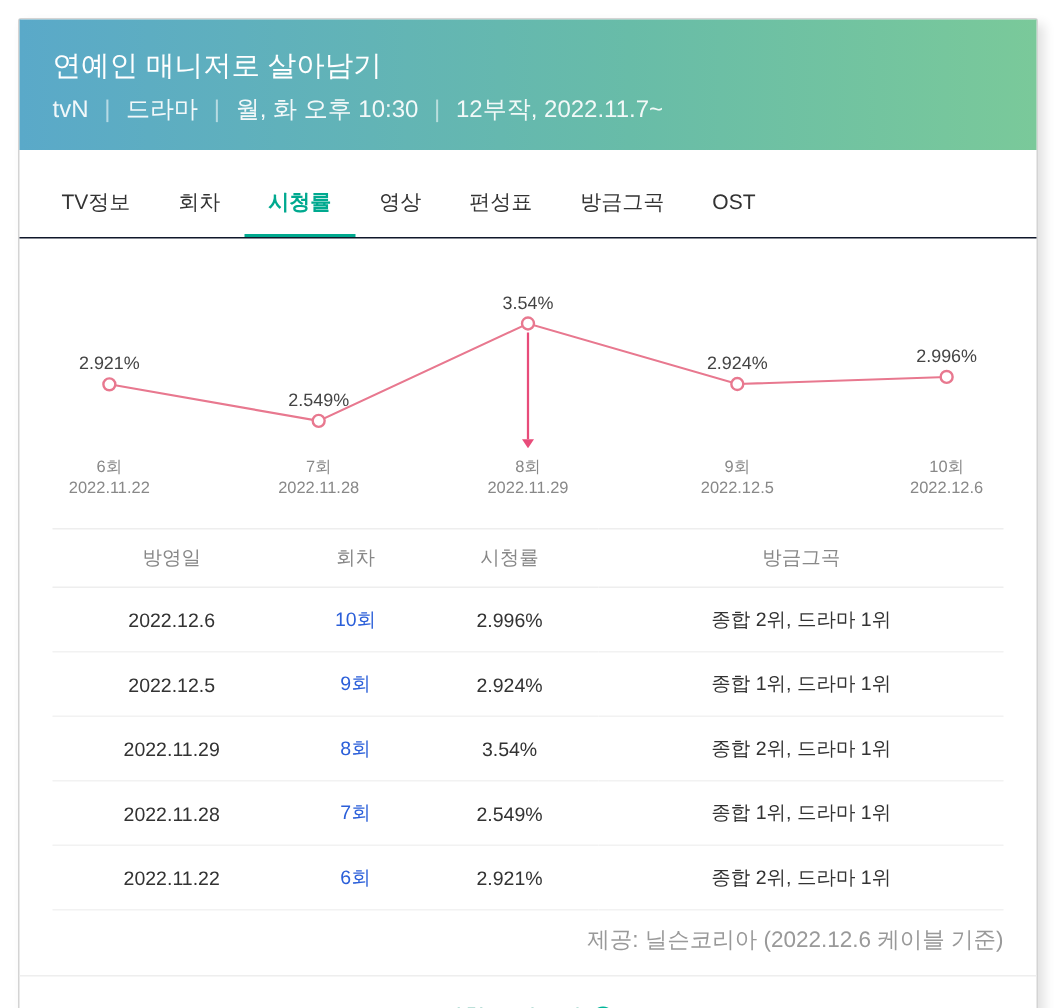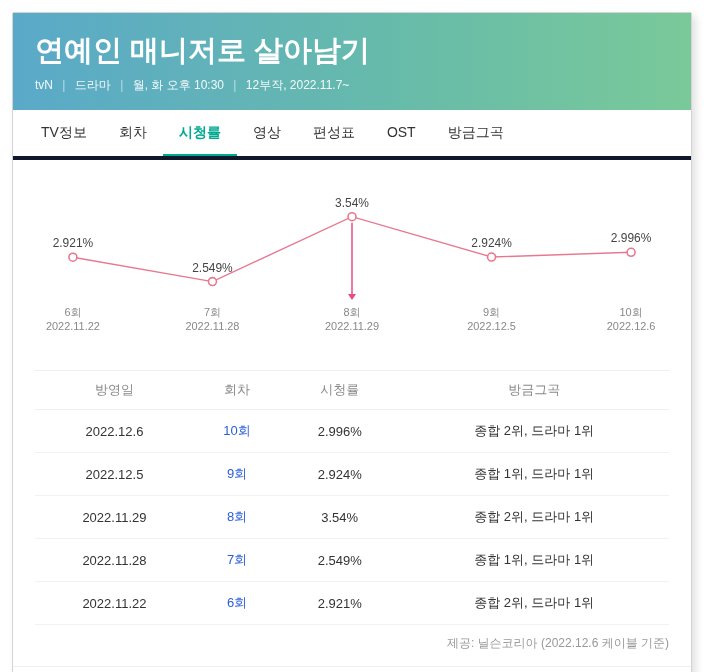--- a/index.html
+++ b/index.html
@@ -14,33 +14,34 @@
   box-shadow: 4px 4px 8px rgba(0,0,0,0.12);
   border-radius: 2px;
   background: #fff;
 }
 .header {
   background: linear-gradient(90deg, #5aa9c9 0%, #68bca8 60%, #7ac99a 100%);
   padding: 18px 22px 16px;
   color: #fff;
 }
 .title {
-  font-size: 29px;
-  font-weight: 700;
+  font-size: 19px;
+  font-weight: 400;
   margin-bottom: 6px;
 }
 .meta {
-  font-size: 12px;
+  font-size: 16px;
   opacity: 0.92;
 }
 .meta span.sep { margin: 0 6px; opacity: 0.6; }
 .tabs {
   display: flex;
-  border-bottom: 4px solid #0f172a;
+  border-bottom: 1px solid #0f172a;
   padding: 0 12px;
+  margin-top: 12px;
 }
 .tab {
   padding: 14px 16px 12px;
   font-size: 14px;
   color: #333;
   cursor: pointer;
   border-bottom: 2px solid transparent;
 }
 .tab.active {
   color: #00a98f;
@@ -51,21 +52,21 @@
   padding: 22px 30px 8px;
 }
 svg.chart { width: 100%; height: 160px; display: block; }
 .pt-label { font-size: 12px; fill: #444; text-anchor: middle; font-weight: 500; }
 .axis-ep { font-size: 11px; fill: #888; text-anchor: middle; }
 .highlight-arrow { stroke: #e84c7a; stroke-width: 1.5; fill: none; }
 .arrowhead { fill: #e84c7a; }
 .table {
   width: 100%;
   border-collapse: collapse;
-  margin-top: 20px;
+  margin-top: 3px;
 }
 .table th {
   font-size: 13px;
   font-weight: 400;
   color: #888;
   padding: 10px 8px;
   border-top: 1px solid #eee;
   border-bottom: 1px solid #eee;
   text-align: center;
 }
@@ -73,21 +74,21 @@
   font-size: 13px;
   color: #333;
   padding: 12px 8px;
   border-bottom: 1px solid #f2f2f2;
   text-align: center;
 }
 .table td.ep-link { color: #2b5fd9; cursor: pointer; }
 .table td.date { color: #333; }
 .source {
   text-align: right;
-  font-size: 12px;
+  font-size: 15px;
   color: #999;
   padding: 10px 22px 14px;
 }
 .more {
   text-align: center;
   padding: 18px 0 20px;
   border-top: 1px solid #eee;
 }
 .more-btn {
   font-size: 15px;
@@ -124,22 +125,22 @@
       <span>12부작, 2022.11.7~</span>
     </div>
   </div>
 
   <div class="tabs" id="tabs">
       <div class="tab">TV정보</div>
       <div class="tab">회차</div>
       <div class="tab active">시청률</div>
       <div class="tab">영상</div>
       <div class="tab">편성표</div>
+      <div class="tab">방금그곡</div>
       <div class="tab">OST</div>
-      <div class="tab">방금그곡</div>
     </div>
 
   <div class="chart-area">
     <svg class="chart" id="chart" viewBox="0 0 620 160">
         <path d="M30 75.19142857142857 L170 99.63714285714285 L310 34.51428571428572 L450 74.99428571428571 L590 70.26285714285714 " stroke="#e8788f" stroke-width="1.4" fill="none"></path>
         <circle cx="30" cy="75.19142857142857" r="4" fill="#fff" stroke="#e8788f" stroke-width="1.6"></circle>
         <text class="pt-label" x="30" y="65.19142857142857">2.921%</text>
         <text class="axis-ep" x="30" y="134">6회</text>
         <text class="axis-ep" x="30" y="148">2022.11.22</text>
         <circle cx="170" cy="99.63714285714285" r="4" fill="#fff" stroke="#e8788f" stroke-width="1.6"></circle>

